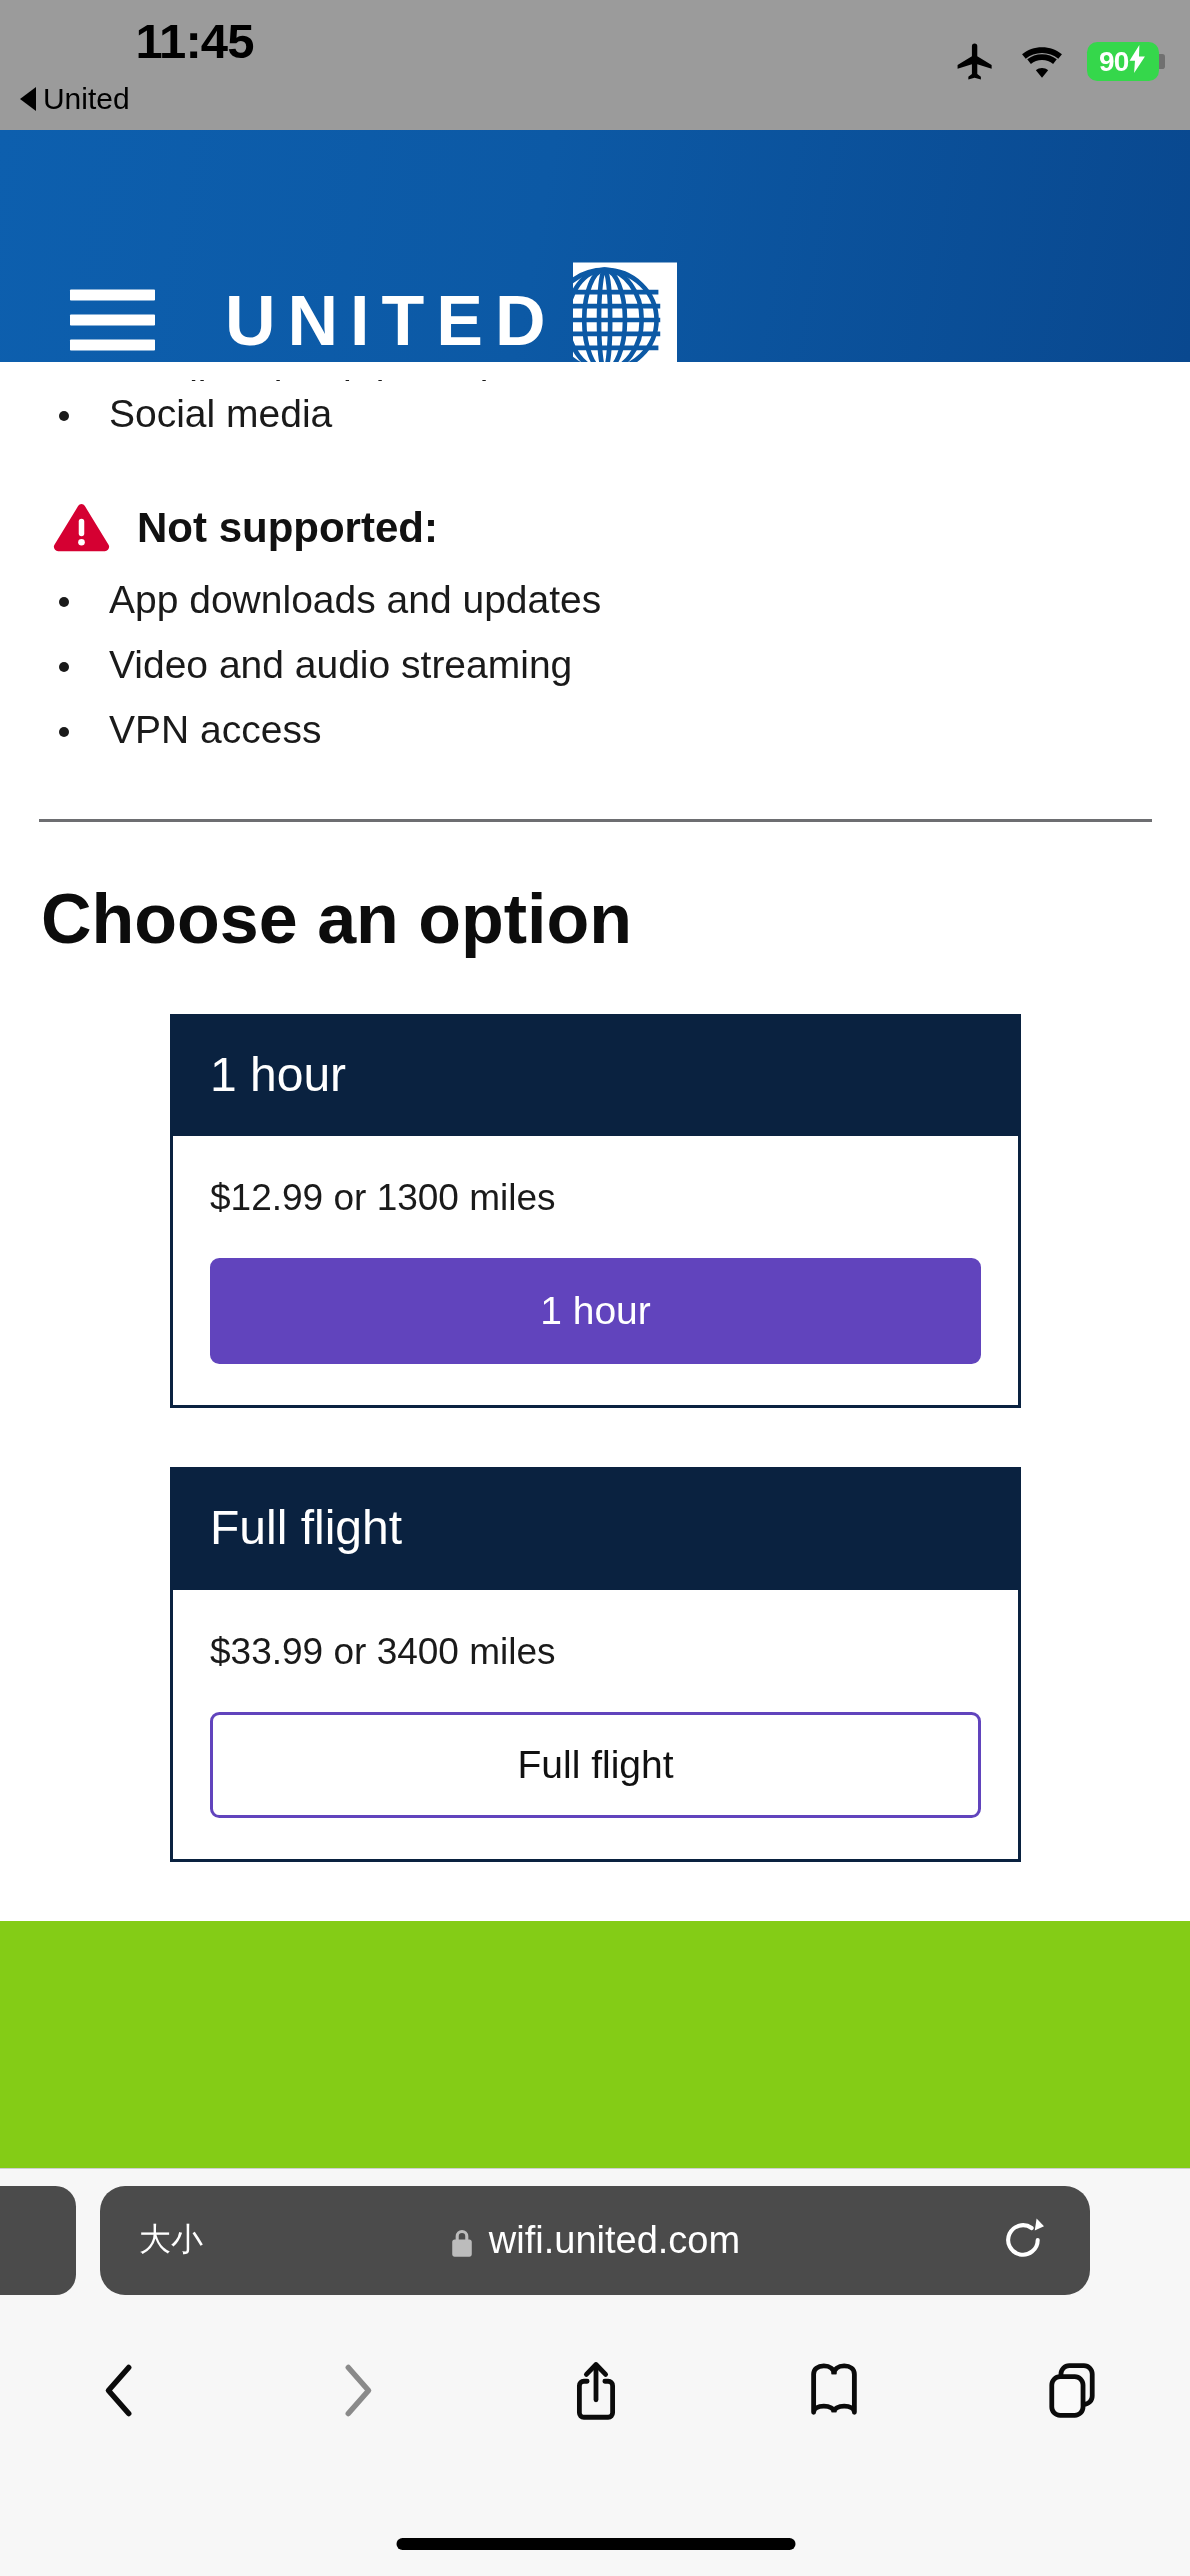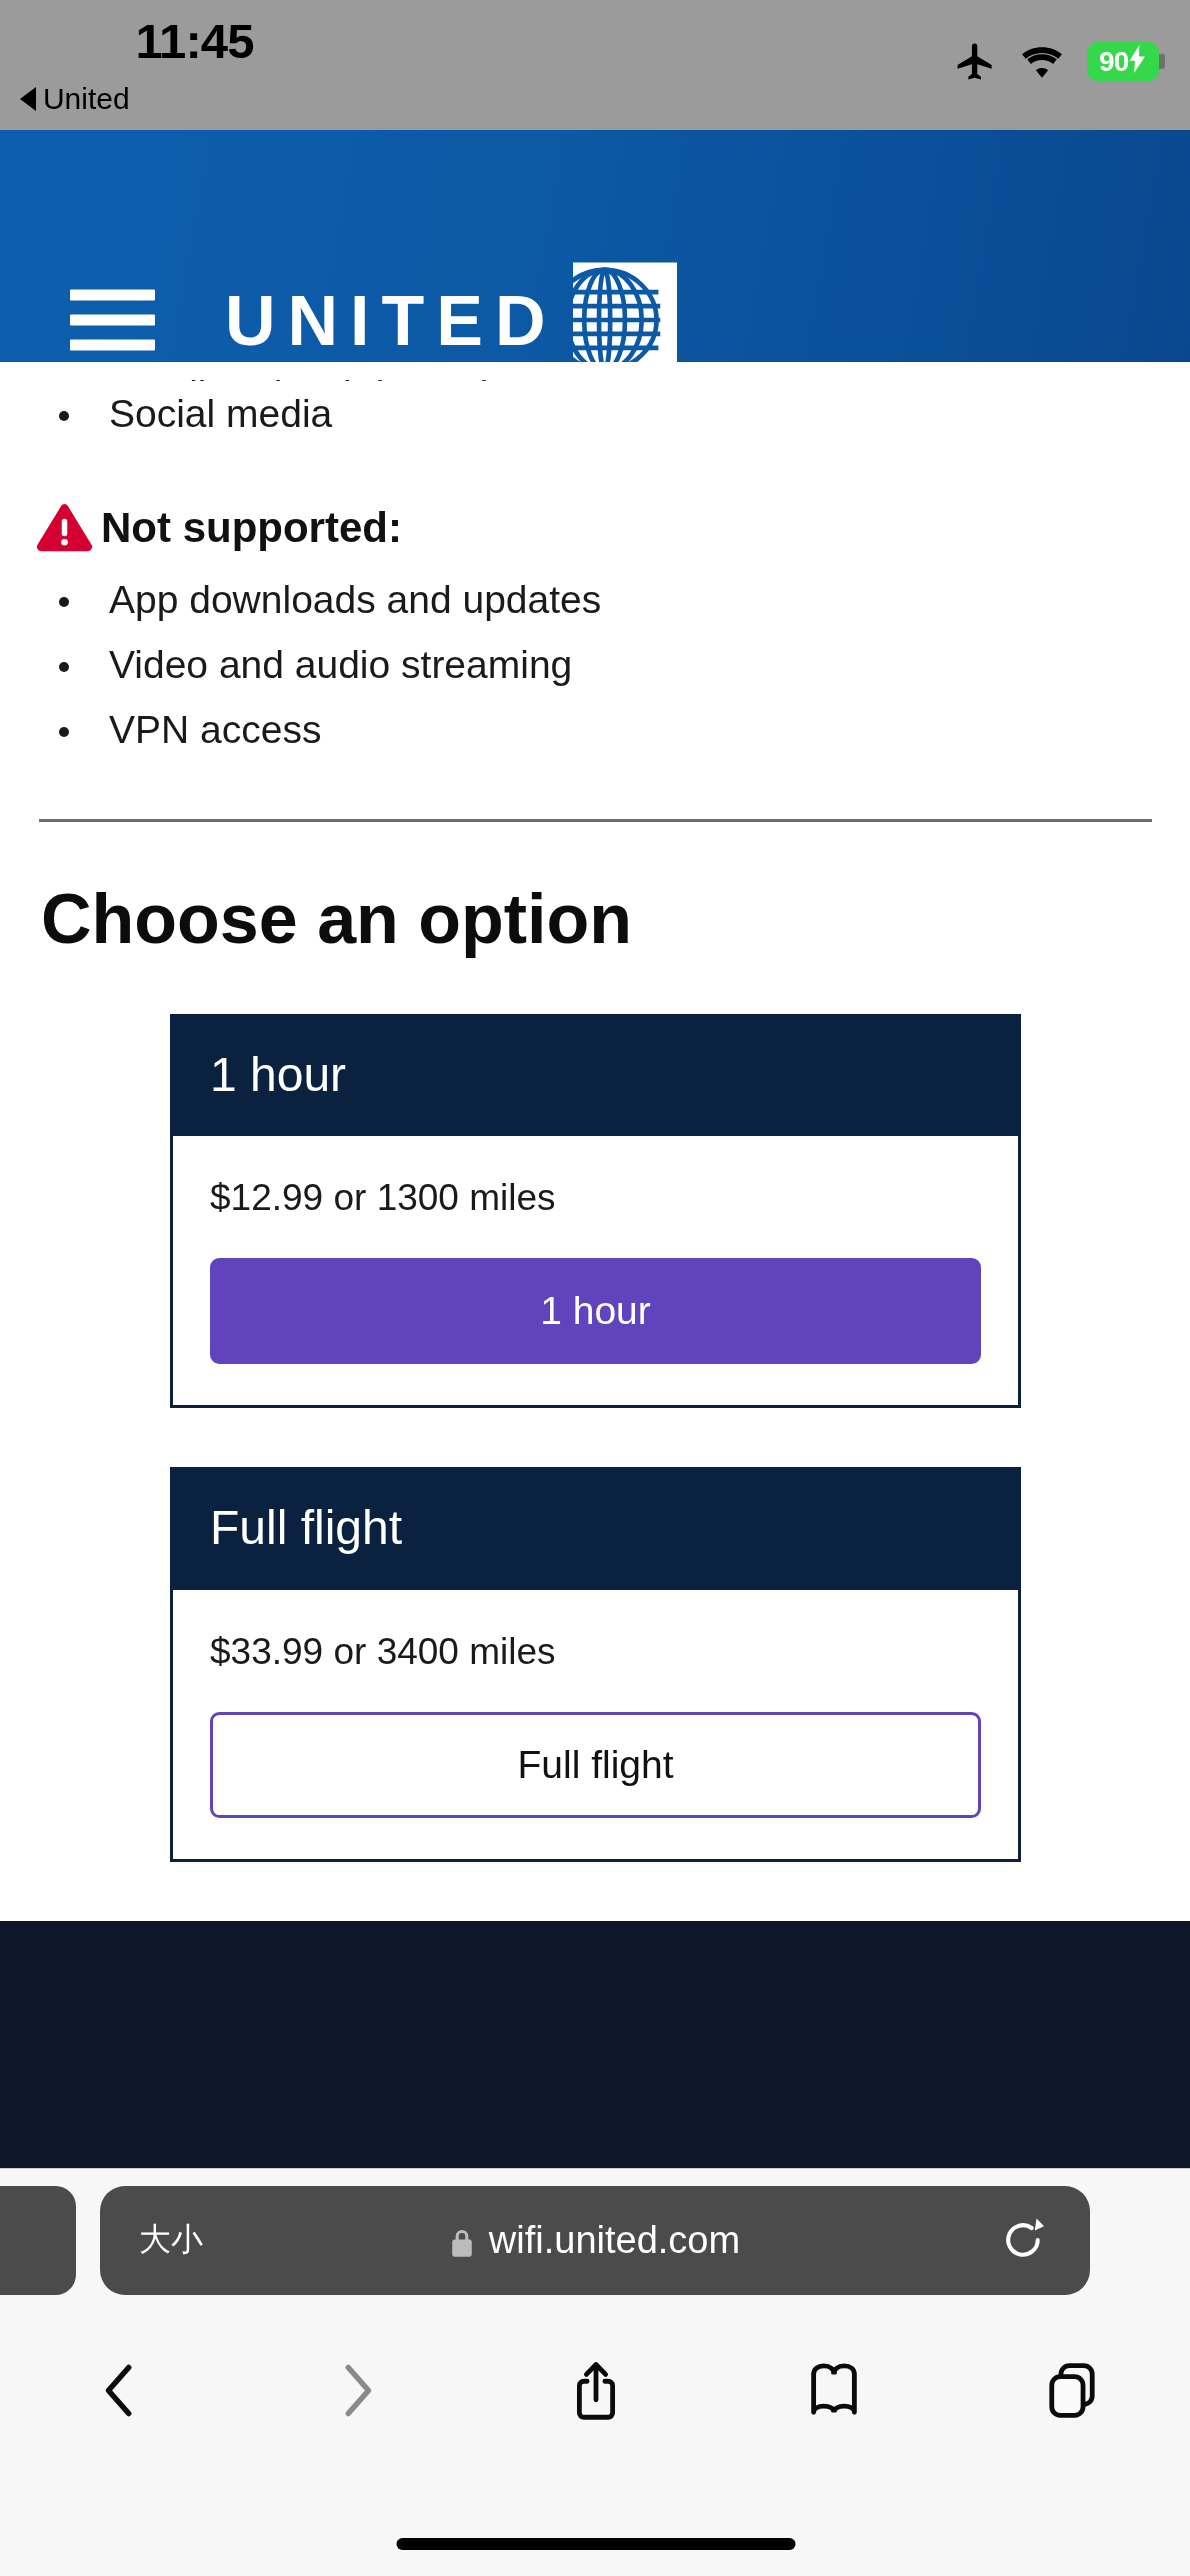--- a/index.html
+++ b/index.html
@@ -2,21 +2,21 @@
 <html style="font-size:15px"><head>
 <meta charset="utf-8">
 <style>
   * { margin:0; padding:0; box-sizing:border-box; }
   html, body {
     width:1191px; height:2576px;
     font-family:"Liberation Sans", sans-serif;
     background:#ffffff;
     overflow:hidden;
   }
-  .phone { position:relative; width:1191px; height:2576px; background:#0f172a; }
+  .phone { position:relative; width:1191px; height:2576px; background:#84cc16; }
 
   
   .statusbar {
     position:absolute; top:0; left:0; width:1191px; height:130px;
     background:#9b9b9b;
   }
   .sb-time {
     position:absolute; left:0; top:13px; width:389px;
     text-align:center;
     font-size:49px; font-weight:600; color:#000;
@@ -105,22 +105,22 @@
   .bullets li::before {
     content:"";
     position:absolute; left:102px; top:30px;
     width:10.2px; height:10.2px; border-radius:50%;
     background:#1a1a1a;
     margin-left:-43px;
   }
   .clip-row { height:18.5px; overflow:hidden; }
 
   .sec-head {
-    display:flex; align-items:center; gap:8px;
-    margin-top:56px; padding-left:36px;
+    display:flex; align-items:center; gap:27px;
+    margin-top:56px; padding-left:53px;
   }
   .warn-tri { width:57px; height:52px; flex:none; }
   .sec-head-txt {
     font-size:42px; font-weight:700; color:#111;
     font-family:"Liberation Sans", sans-serif;
   }
 
   .divider {
     height:3.7px; background:#6d6e71;
     margin:57px 39px 0 39px;

